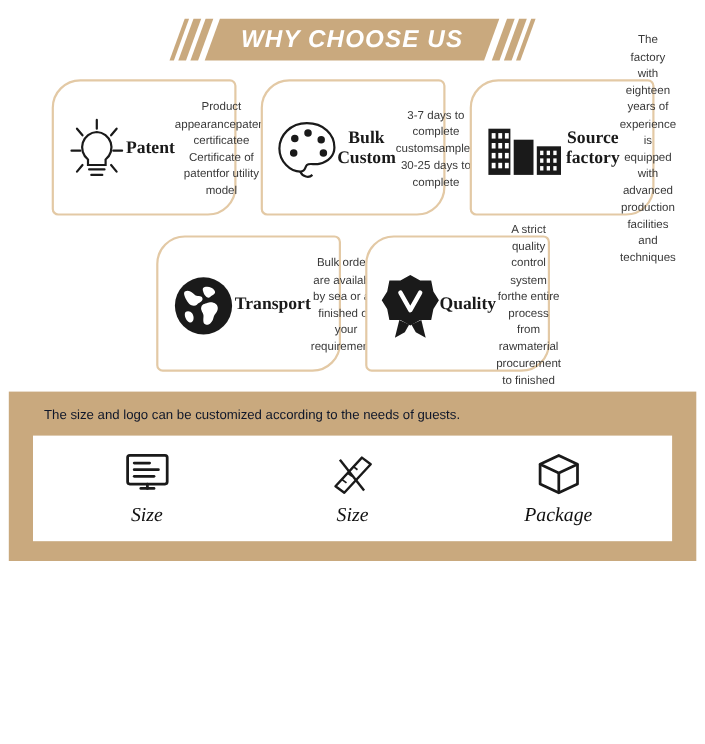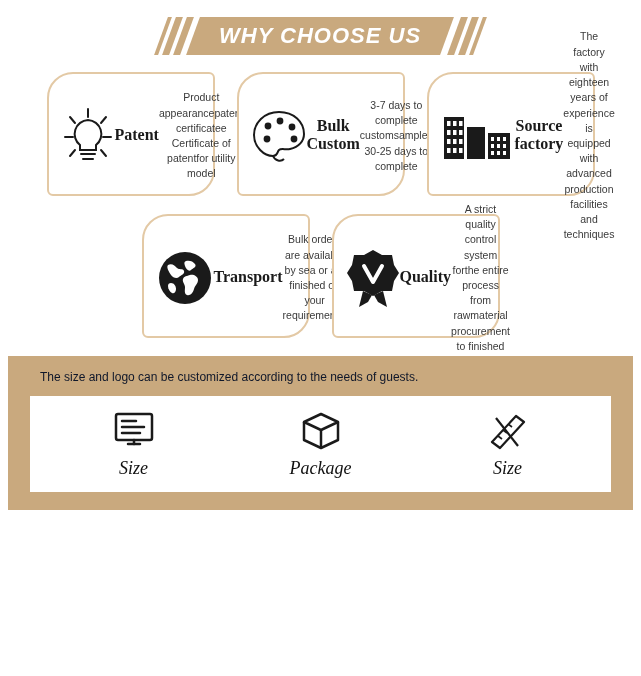--- a/index.html
+++ b/index.html
@@ -305,41 +305,41 @@
           </g>
         </svg>
       </div>
       <div class="cs-item-label">Size</div>
     </div>
 
 
     <div class="cs-item">
       <div class="cs-icon">
         <svg width="40" height="38" viewBox="0 0 40 38">
+          <g stroke="#1a1a1a" stroke-width="2.2" fill="none" stroke-linejoin="round">
+            <path d="M4 30 L28 4 L36 10 L12 36 Z" transform="rotate(0)"></path>
+            <path d="M30 34 L8 6"></path>
+          </g>
+          <g stroke="#1a1a1a" stroke-width="1.6">
+            <line x1="10" y1="24" x2="14" y2="27"></line>
+            <line x1="15" y1="18" x2="19" y2="21"></line>
+            <line x1="20" y1="12" x2="24" y2="15"></line>
+          </g>
+        </svg>
+      </div>
+      <div class="cs-item-label">Size</div>
+    </div>
+
+    <div class="cs-item">
+      <div class="cs-icon">
+        <svg width="40" height="38" viewBox="0 0 40 38">
           <g fill="none" stroke="#1a1a1a" stroke-width="2.5" stroke-linejoin="round">
             <path d="M20 2 L37 10 L20 18 L3 10 Z"></path>
             <path d="M3 10 L3 28 L20 36 L37 28 L37 10"></path>
             <line x1="20" y1="18" x2="20" y2="36"></line>
           </g>
         </svg>
       </div>
       <div class="cs-item-label">Package</div>
     </div>
 
-    <div class="cs-item">
-      <div class="cs-icon">
-        <svg width="40" height="38" viewBox="0 0 40 38">
-          <g stroke="#1a1a1a" stroke-width="2.2" fill="none" stroke-linejoin="round">
-            <path d="M4 30 L28 4 L36 10 L12 36 Z" transform="rotate(0)"></path>
-            <path d="M30 34 L8 6"></path>
-          </g>
-          <g stroke="#1a1a1a" stroke-width="1.6">
-            <line x1="10" y1="24" x2="14" y2="27"></line>
-            <line x1="15" y1="18" x2="19" y2="21"></line>
-            <line x1="20" y1="12" x2="24" y2="15"></line>
-          </g>
-        </svg>
-      </div>
-      <div class="cs-item-label">Size</div>
-    </div>
-
   </div>
 </div>
 
 </body></html>

